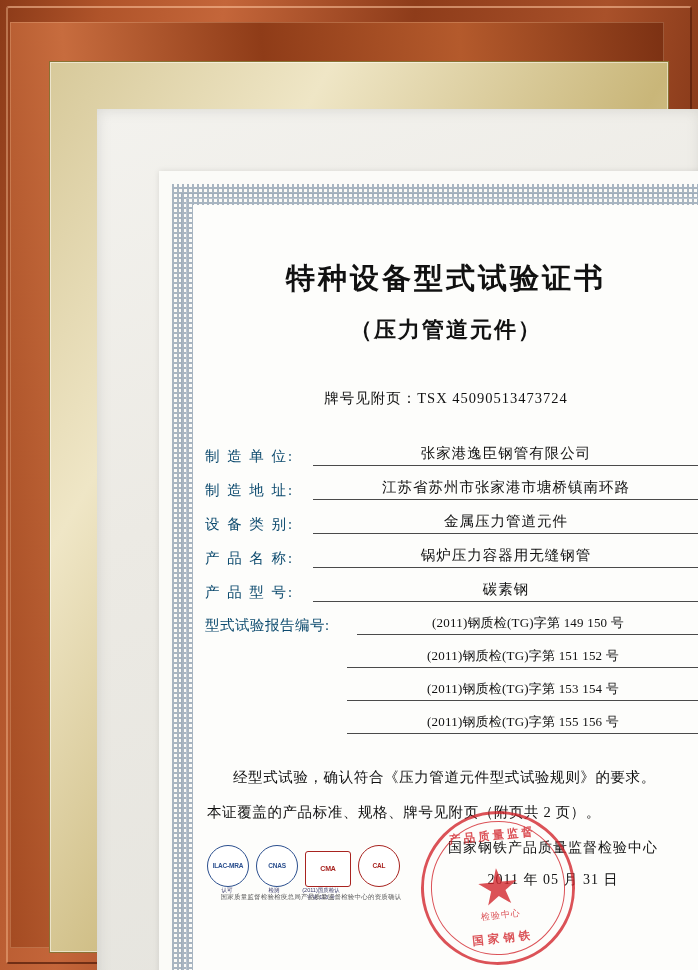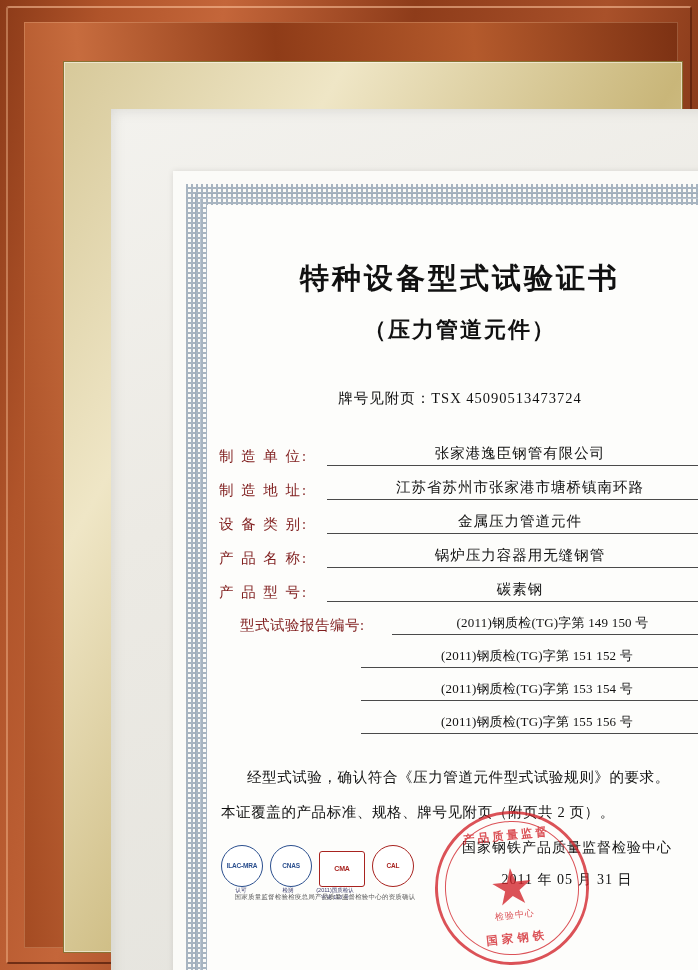--- a/index.html
+++ b/index.html
@@ -29,21 +29,21 @@
     width: 686px; height: 958px;
     box-sizing: border-box;
     border-top: 2px solid rgba(255,200,160,0.55);
     border-left: 2px solid rgba(255,200,160,0.40);
     border-right: 2px solid rgba(70,20,5,0.55);
     border-bottom: 2px solid rgba(70,20,5,0.65);
     border-radius: 3px;
   }
   .frame-inner-wood {
     position: absolute;
-    left: 24px; top: 22px;
+    left: 10px; top: 22px;
     width: 654px; height: 926px;
     box-sizing: border-box;
     background:
       linear-gradient(85deg, #a44b22 0%, #c76c3e 18%, #8f3c18 45%, #b45a2c 72%, #7c3113 100%);
     box-shadow: inset 0 0 0 1px rgba(255,210,170,0.25);
   }
   .frame-gold {
     position: absolute;
     left: 40px; top: 40px;
     width: 618px; height: 890px;
@@ -146,29 +146,28 @@
     padding-left: 12px;
   }
   .field-row {
     display: flex;
     align-items: flex-end;
     margin-bottom: 12px;
   }
   .field-label {
     width: 108px;
     font-size: 14.5px;
-    color: #7f1d1d;
+    color: #0c4a6e;
     letter-spacing: 2px;
     text-align: left;
     white-space: nowrap;
   }
   .field-label.wide {
     width: 152px;
     letter-spacing: 0.5px;
-    margin-left: 21px;
   }
   .field-value {
     flex: 1;
     border-bottom: 1px solid #4a4a4a;
     text-align: center;
     font-size: 14.5px;
     color: #111;
     padding-bottom: 2px;
     letter-spacing: 1px;
     white-space: nowrap;

